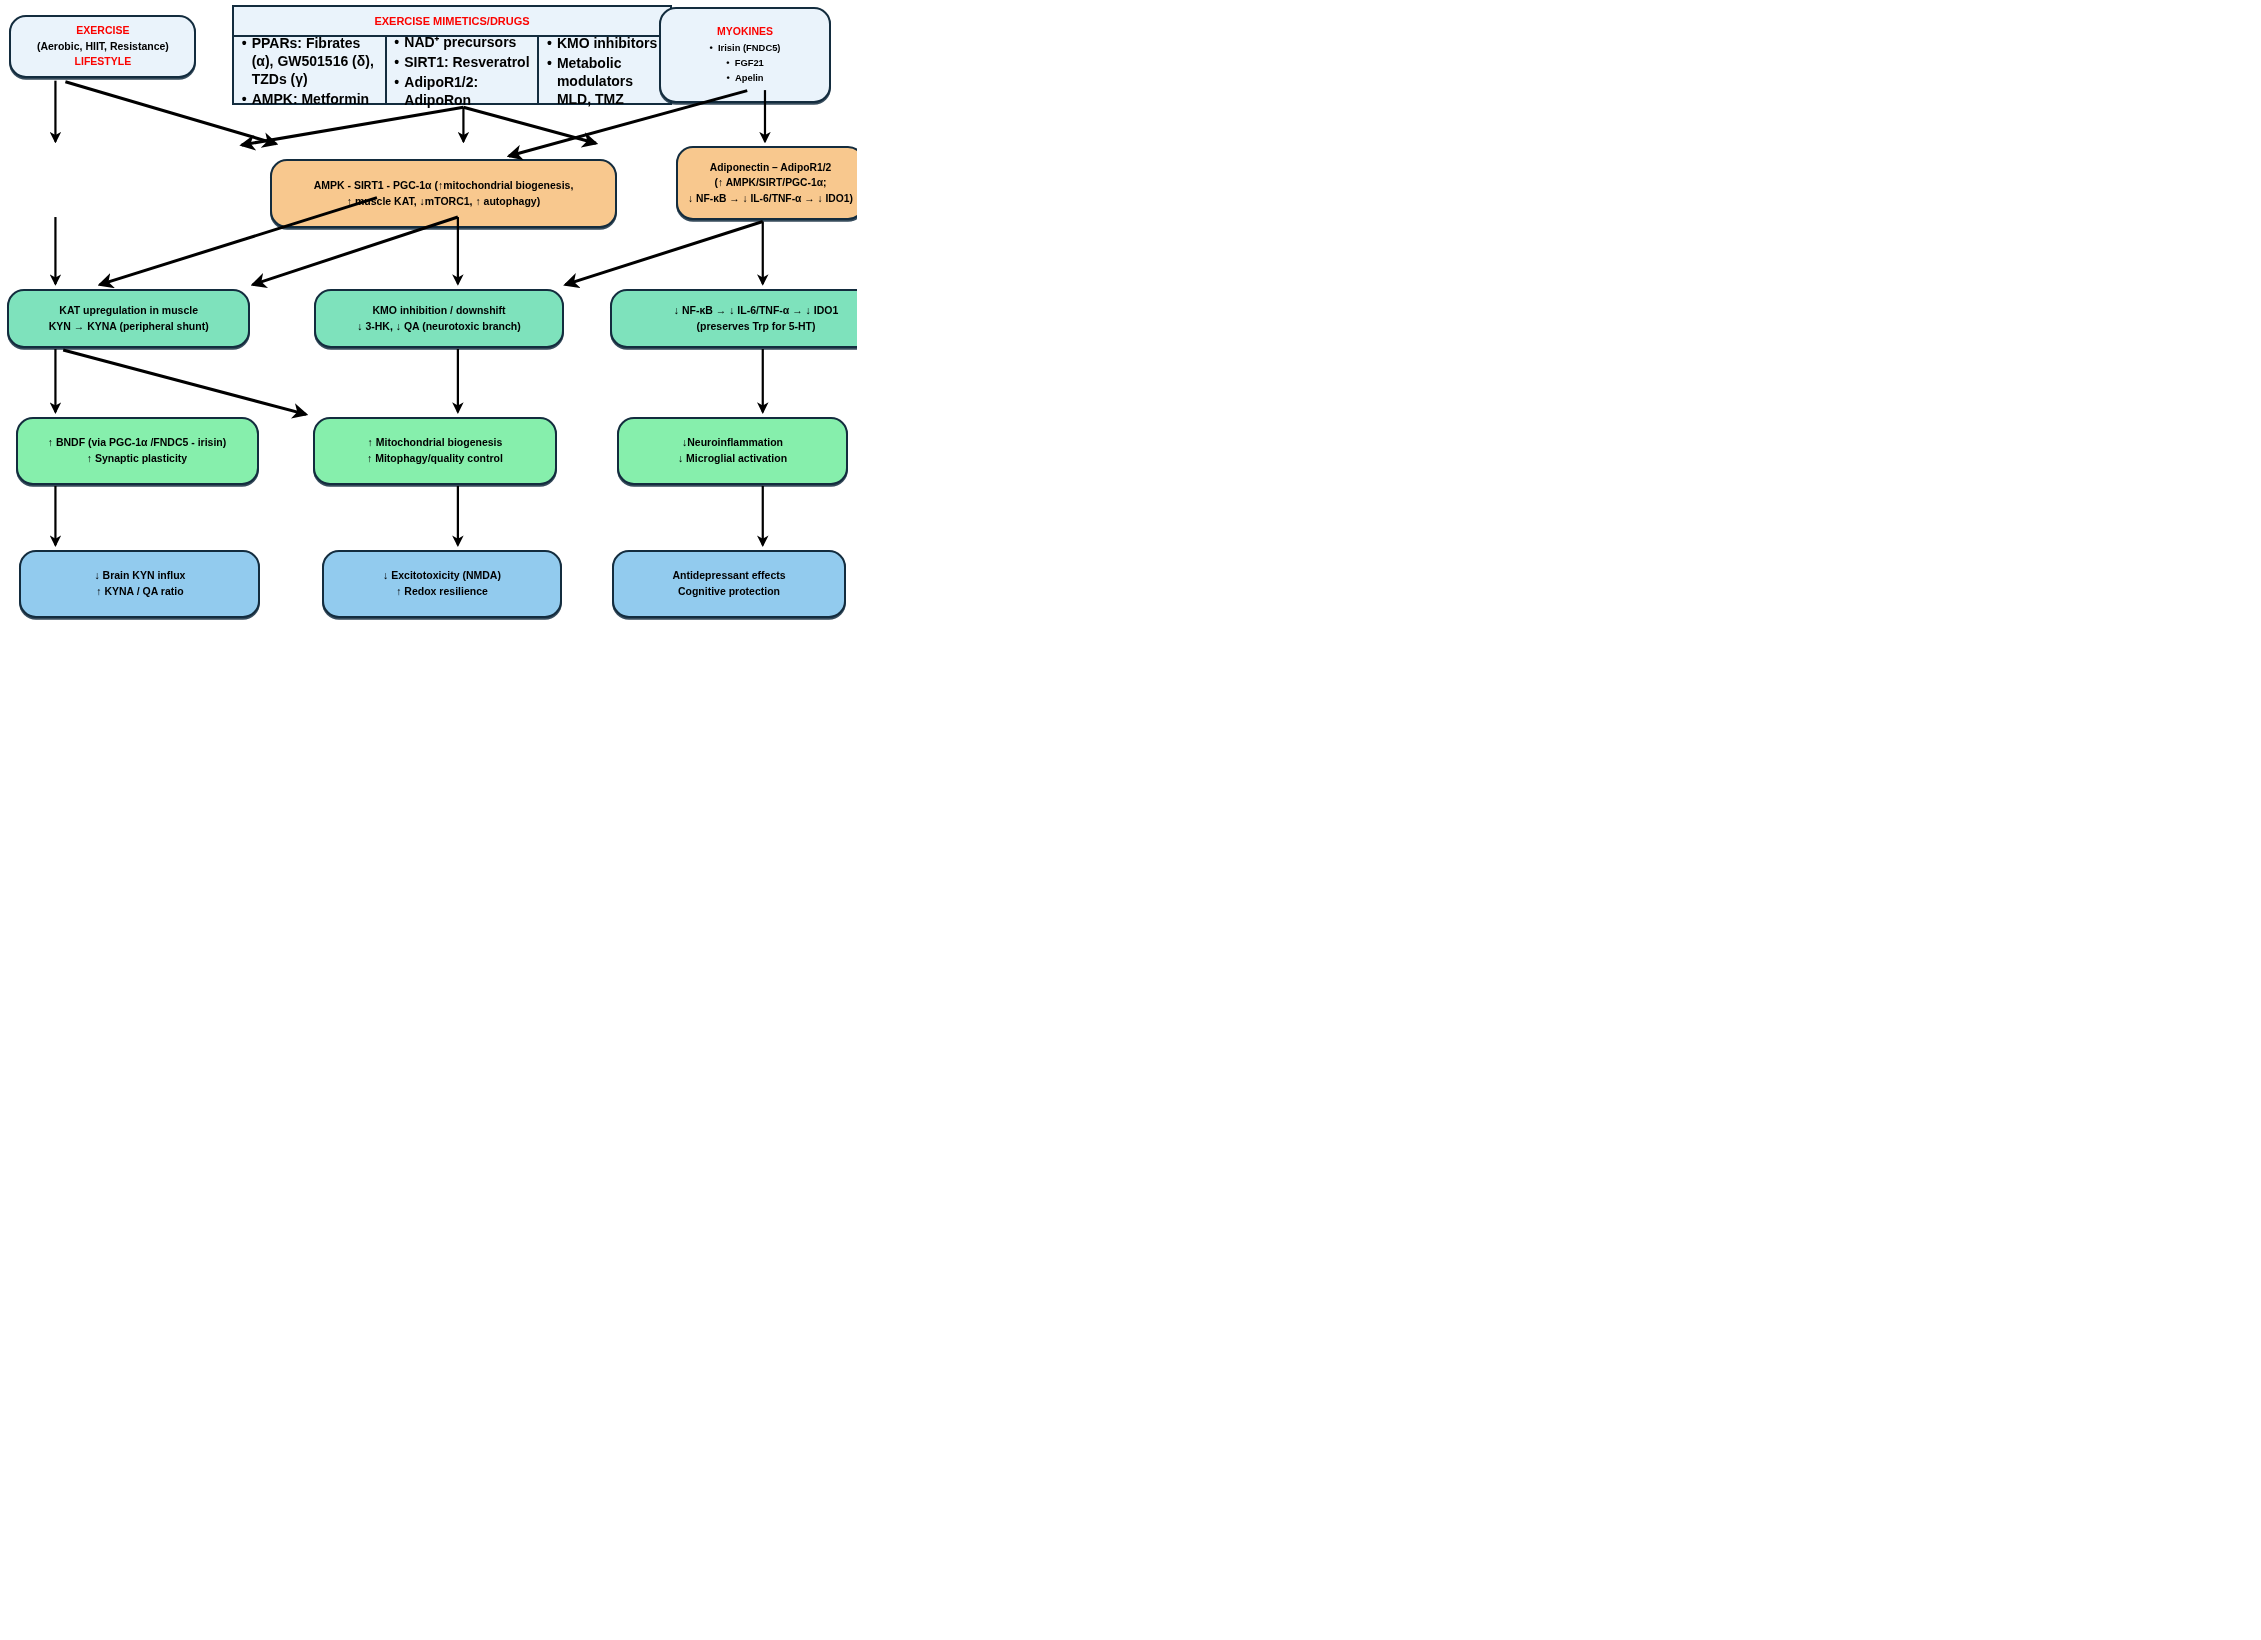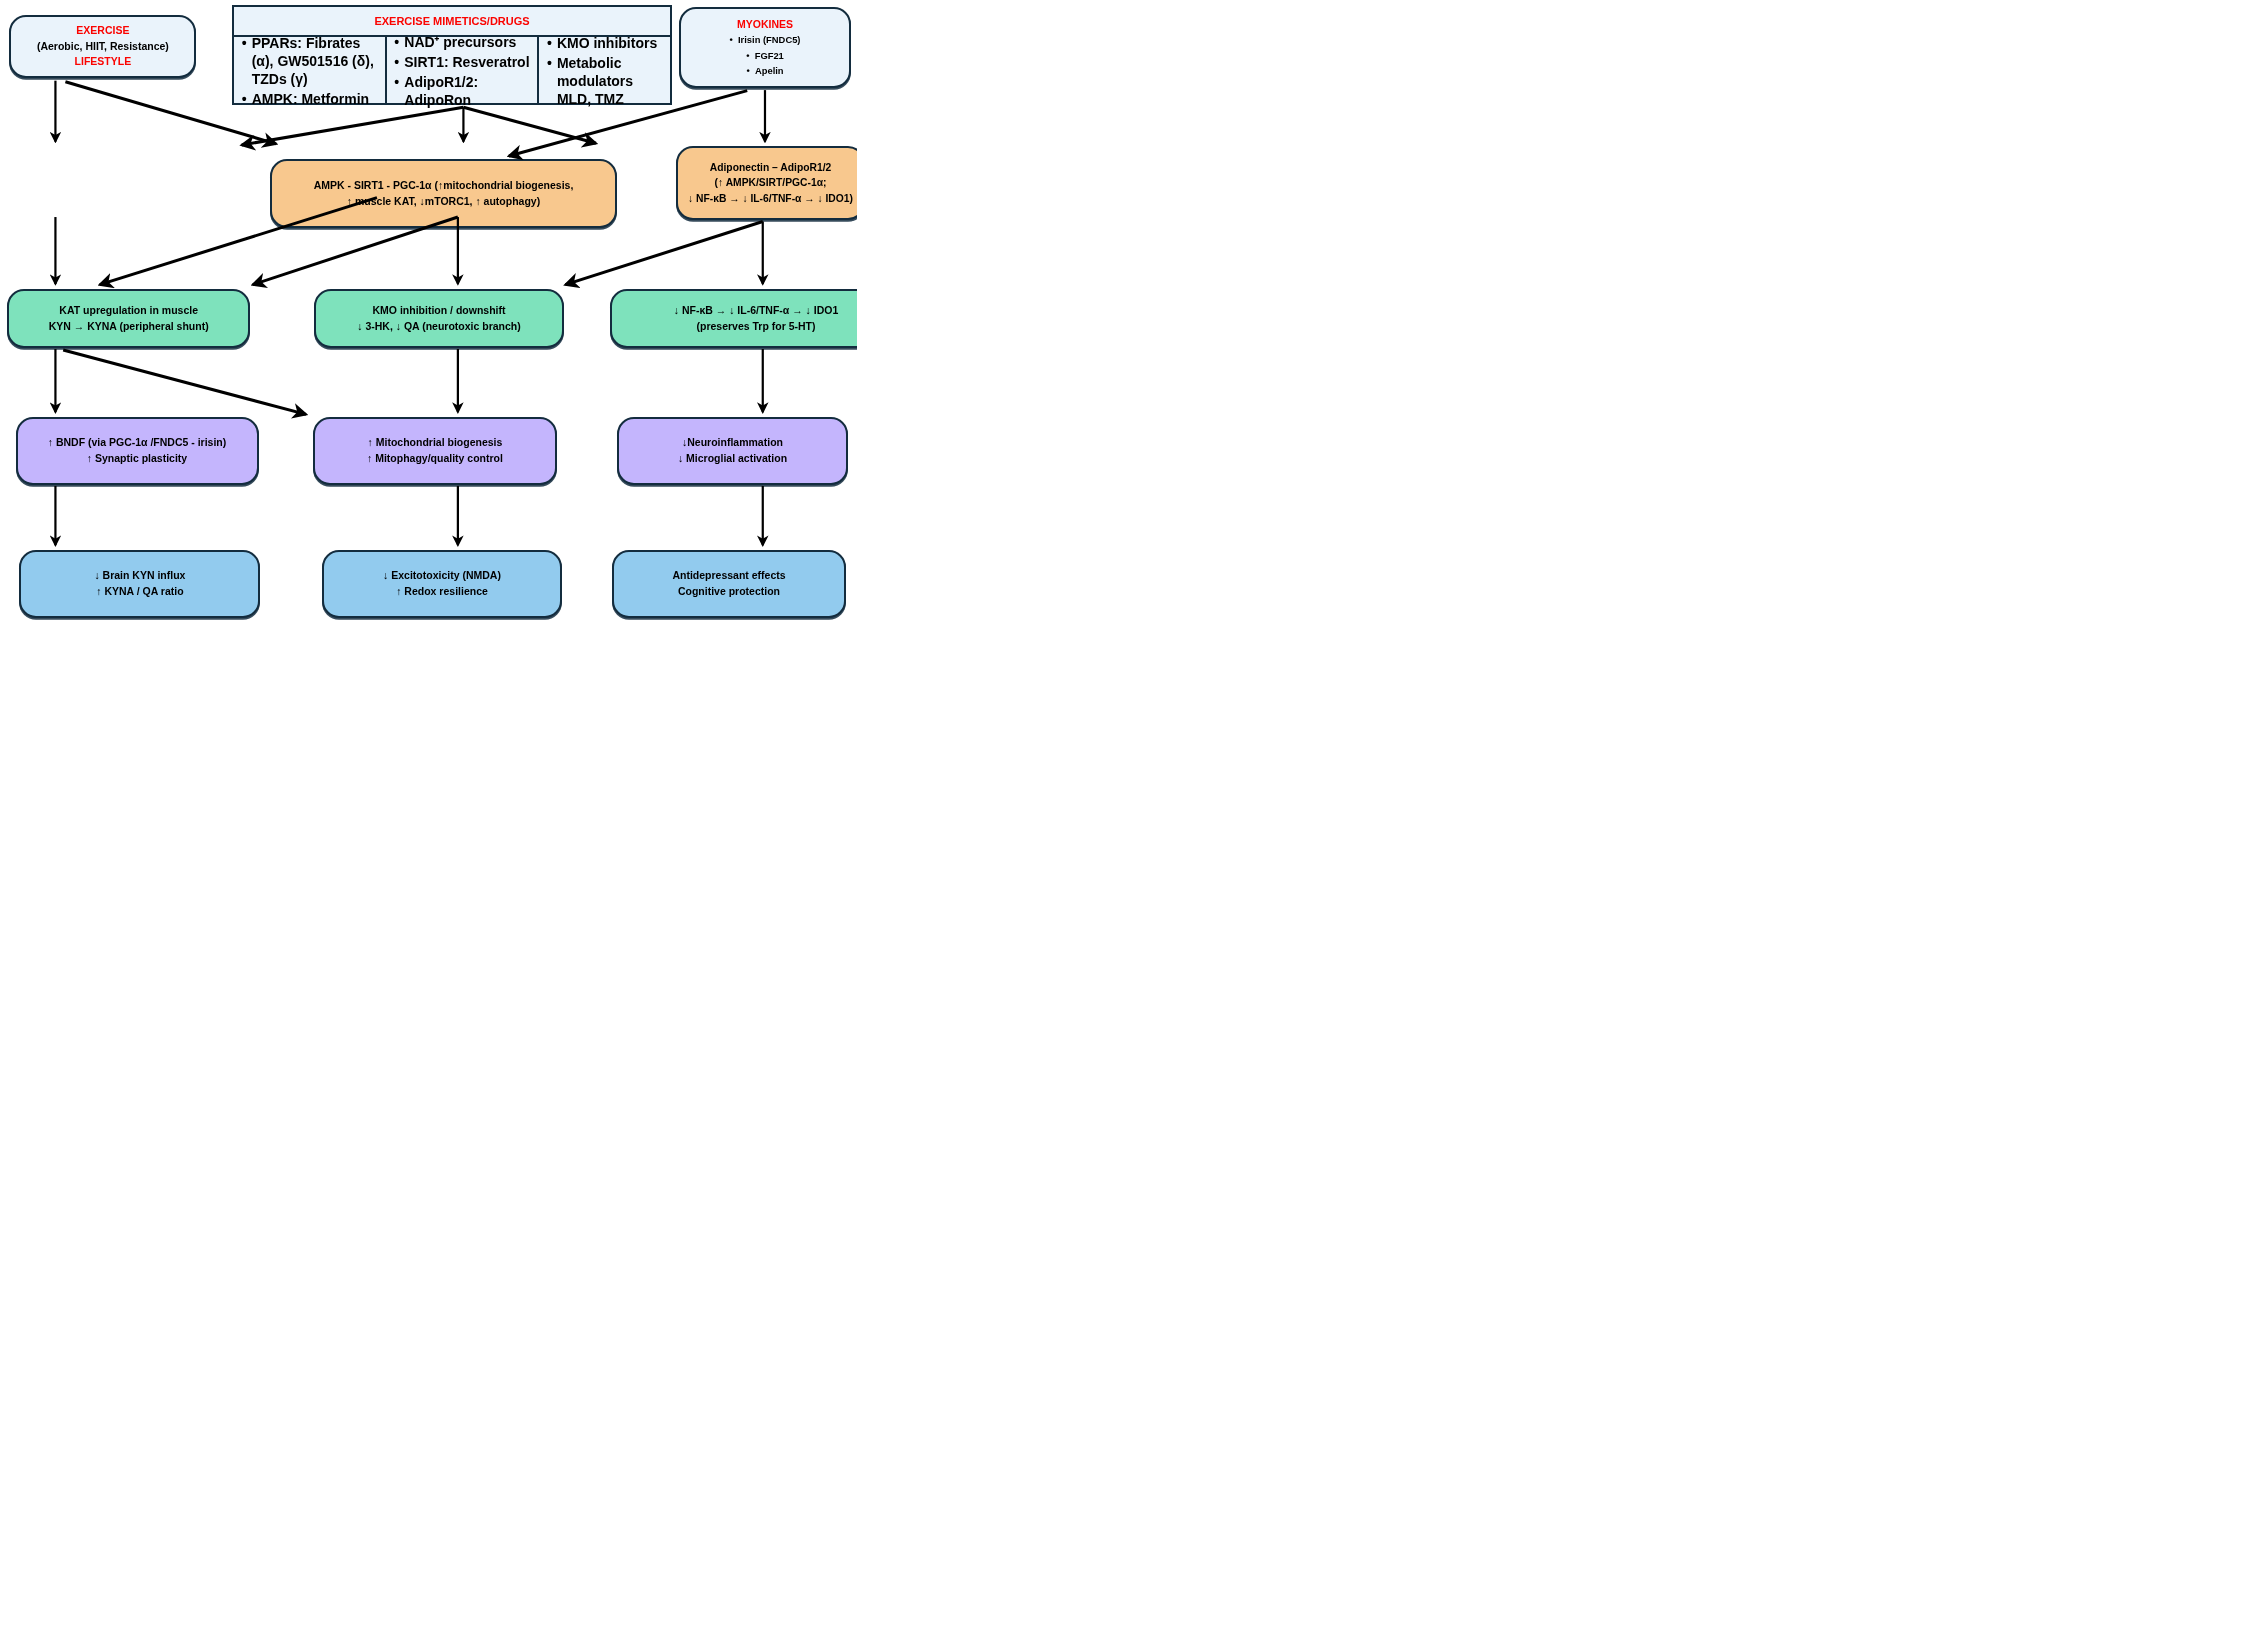--- a/index.html
+++ b/index.html
@@ -19,21 +19,21 @@
     box-shadow:0 1.7px 0 rgba(19,44,62,.85);
     display:flex;flex-direction:column;
     align-items:center;justify-content:center;
     text-align:center;
     box-sizing:border-box;
     padding:3.3px 5.5px;
   }
   .fill-lightblue{background:#eaf3fb;}
   .fill-orange{background:#f8c88e;}
   .fill-green{background:#7ee2bc;}
-  .fill-pink{background:#c4b5fd;}
+  .fill-pink{background:#86efac;}
   .fill-blue{background:#92cbee;}
   .red{color:#fb0300;}
   .t-top{font-size:10.5px;line-height:1.5;}
   .t-node{font-size:10.5px;line-height:1.48;}
   .t-node2{font-size:10.3px;line-height:1.5;}
   
   .mimetics{
     position:absolute;left:232px;top:5px;width:440px;height:100px;
     border:2.2px solid #132c3e;background:#eaf3fb;
     box-sizing:border-box;display:flex;flex-direction:column;
@@ -84,21 +84,21 @@
         <div class="bullet">SIRT1: Resveratrol</div>
         <div class="bullet">AdipoR1/2: AdipoRon</div>
       </div>
       <div class="mim-col mim-col3">
         <div class="bullet">KMO inhibitors</div>
         <div class="bullet">Metabolic modulators MLD, TMZ</div>
       </div>
     </div>
   </div>
 
-  <div class="box fill-lightblue t-top" style="left:679px;top:7.2px;width:172px;height:81px;padding:2.2px 4.4px;">
+  <div class="box fill-lightblue t-top" style="left:659px;top:7.2px;width:172px;height:96px;padding:2.2px 4.4px;">
     <div class="red" style="font-size:10.5px;">MYOKINES</div>
     <div class="myo-item">Irisin (FNDC5)</div>
     <div class="myo-item">FGF21</div>
     <div class="myo-item">Apelin</div>
   </div>
 
 
   <div class="box fill-orange t-node" style="left:270px;top:146px;width:347px;height:69px;margin-top:13px;">
     <div>AMPK - SIRT1 - PGC-1α (↑mitochondrial biogenesis,</div>
     <div>↑ muscle KAT, ↓mTORC1, ↑ autophagy)</div>

